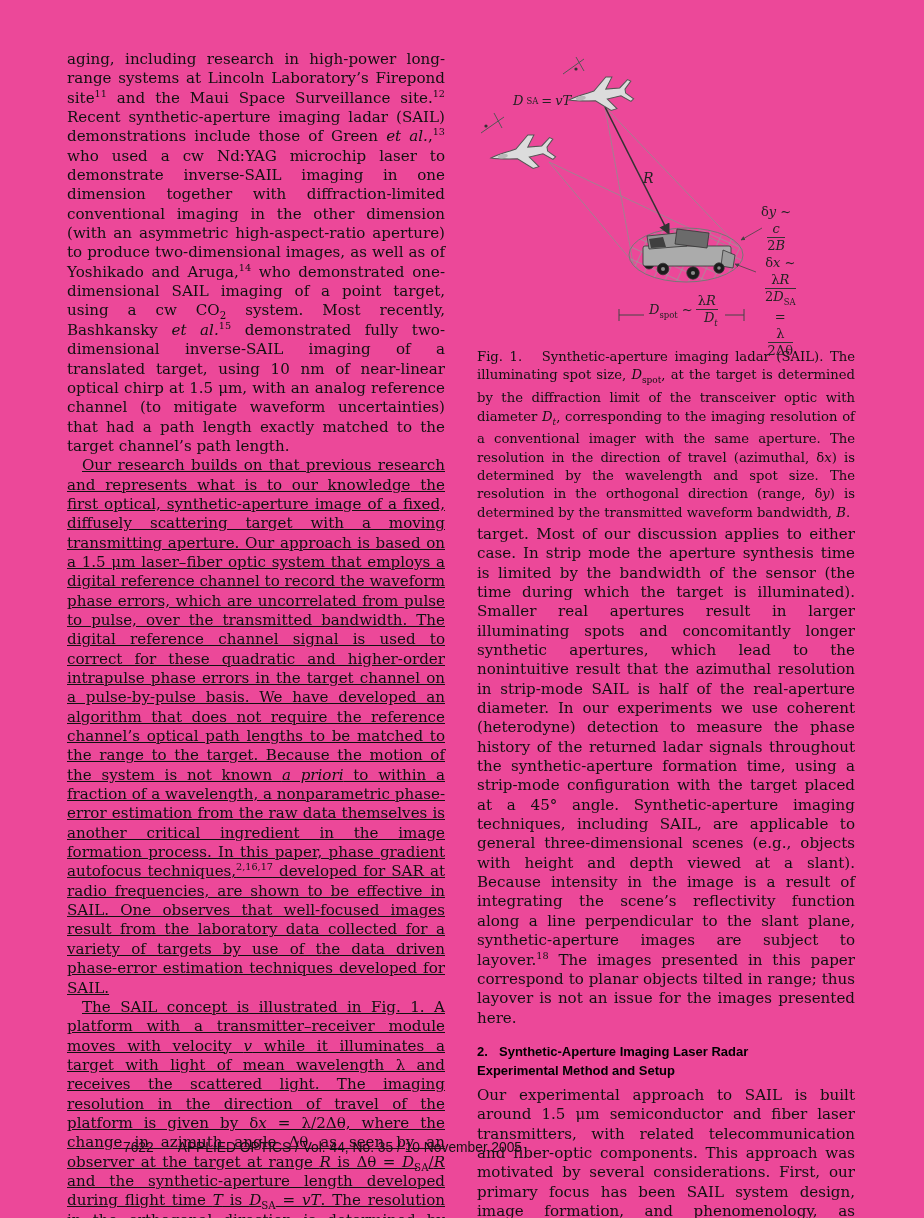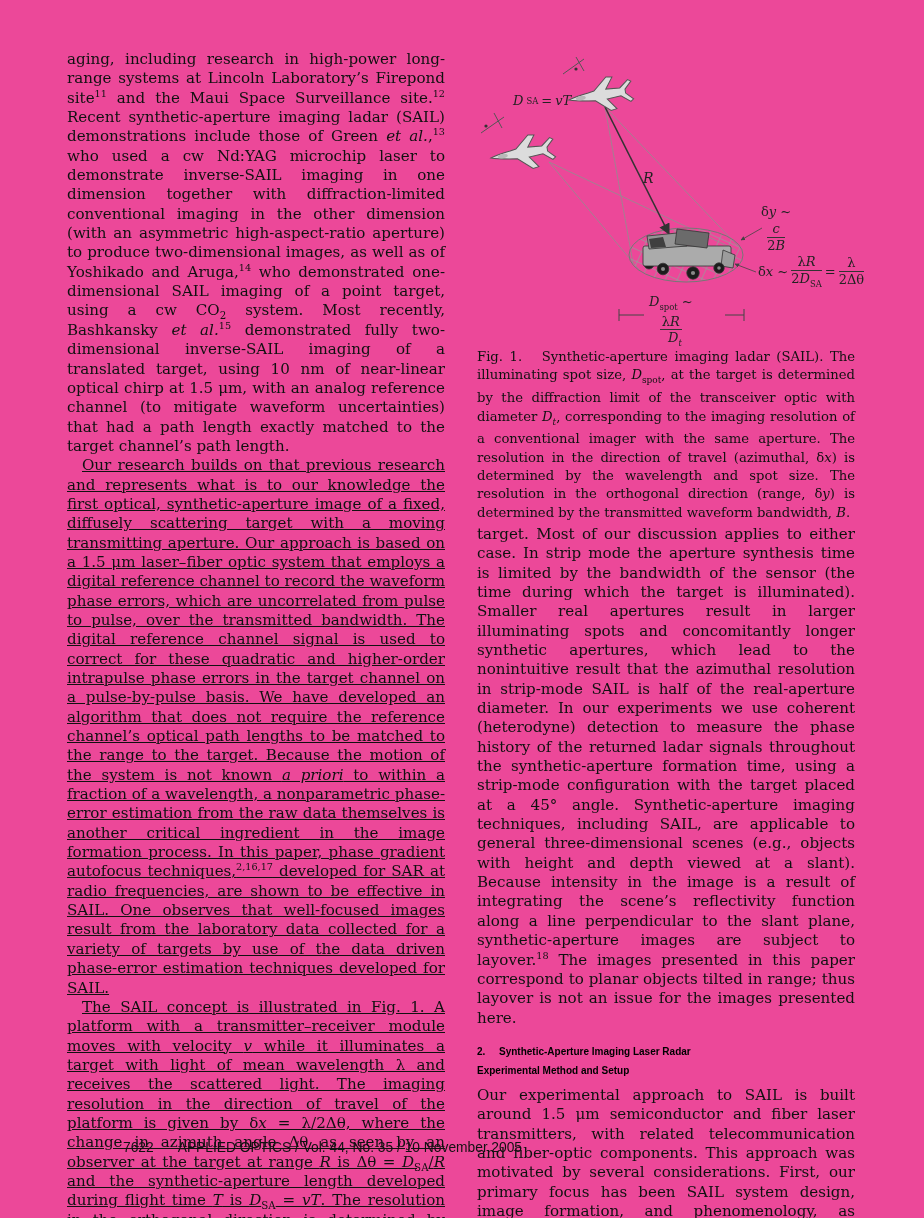--- a/index.html
+++ b/index.html
@@ -24,21 +24,21 @@
     font-size: 15.1px;
     line-height: 19.35px;
     text-align: justify;
     letter-spacing: 0;
   }
   .body-text.indent { text-indent: 15px; text-decoration: underline; }
   .section-heading {
     margin: 14px 0 6px 0;
     font-family: "Liberation Sans", sans-serif;
     font-weight: bold;
-    font-size: 10px;
+    font-size: 13px;
     line-height: 19px;
     color: #000;
   }
   .section-heading .h-num { display: inline-block; min-width: 22px; }
   figure { margin: 0; padding: 0; }
   .fig-canvas {
     position: relative;
     width: 378px;
     height: 302px;
   }
@@ -172,34 +172,34 @@
           </span>
 
         <span class="fig-label" style="left:284px; top:164px;flex-direction:column;">
           <span>δ<i>y</i> ~</span>
           <span class="frac">
             <span class="num"><i>c</i></span>
             <span class="den">2<i>B</i></span>
           </span>
         </span>
 
-        <span class="fig-label" style="left:281px; top:215px;">
+        <span class="fig-label" style="left:288px; top:215px;flex-direction:column;">
           <span>δ<i>x</i> ~</span>
           <span class="frac">
             <span class="num">λ<i>R</i></span>
             <span class="den">2<i>D</i><sub>SA</sub></span>
           </span>
           <span>=</span>
           <span class="frac">
             <span class="num">λ</span>
             <span class="den">2Δθ</span>
           </span>
         </span>
 
-        <span class="fig-label" style="left:172px; top:254px;flex-direction:column;">
+        <span class="fig-label" style="left:172px; top:254px;">
           <span><i>D</i><sub>spot</sub> ~</span>
           <span class="frac">
             <span class="num">λ<i>R</i></span>
             <span class="den"><i>D</i><sub><i>t</i></sub></span>
           </span>
         </span>
       </div>
 
       <figcaption>Fig. 1.&nbsp;&nbsp; Synthetic-aperture imaging ladar (SAIL). The illuminating spot size, <i>D</i><sub>spot</sub>, at the target is determined by the diffraction limit of the transceiver optic with diameter <i>D</i><sub><i>t</i></sub>, corresponding to the imaging resolution of a conventional imager with the same aperture. The resolution in the direction of travel (azimuthal, δ<i>x</i>) is determined by the wavelength and spot size. The resolution in the orthogonal direction (range, δ<i>y</i>) is determined by the transmitted waveform bandwidth, <i>B</i>.</figcaption>
     </figure>

